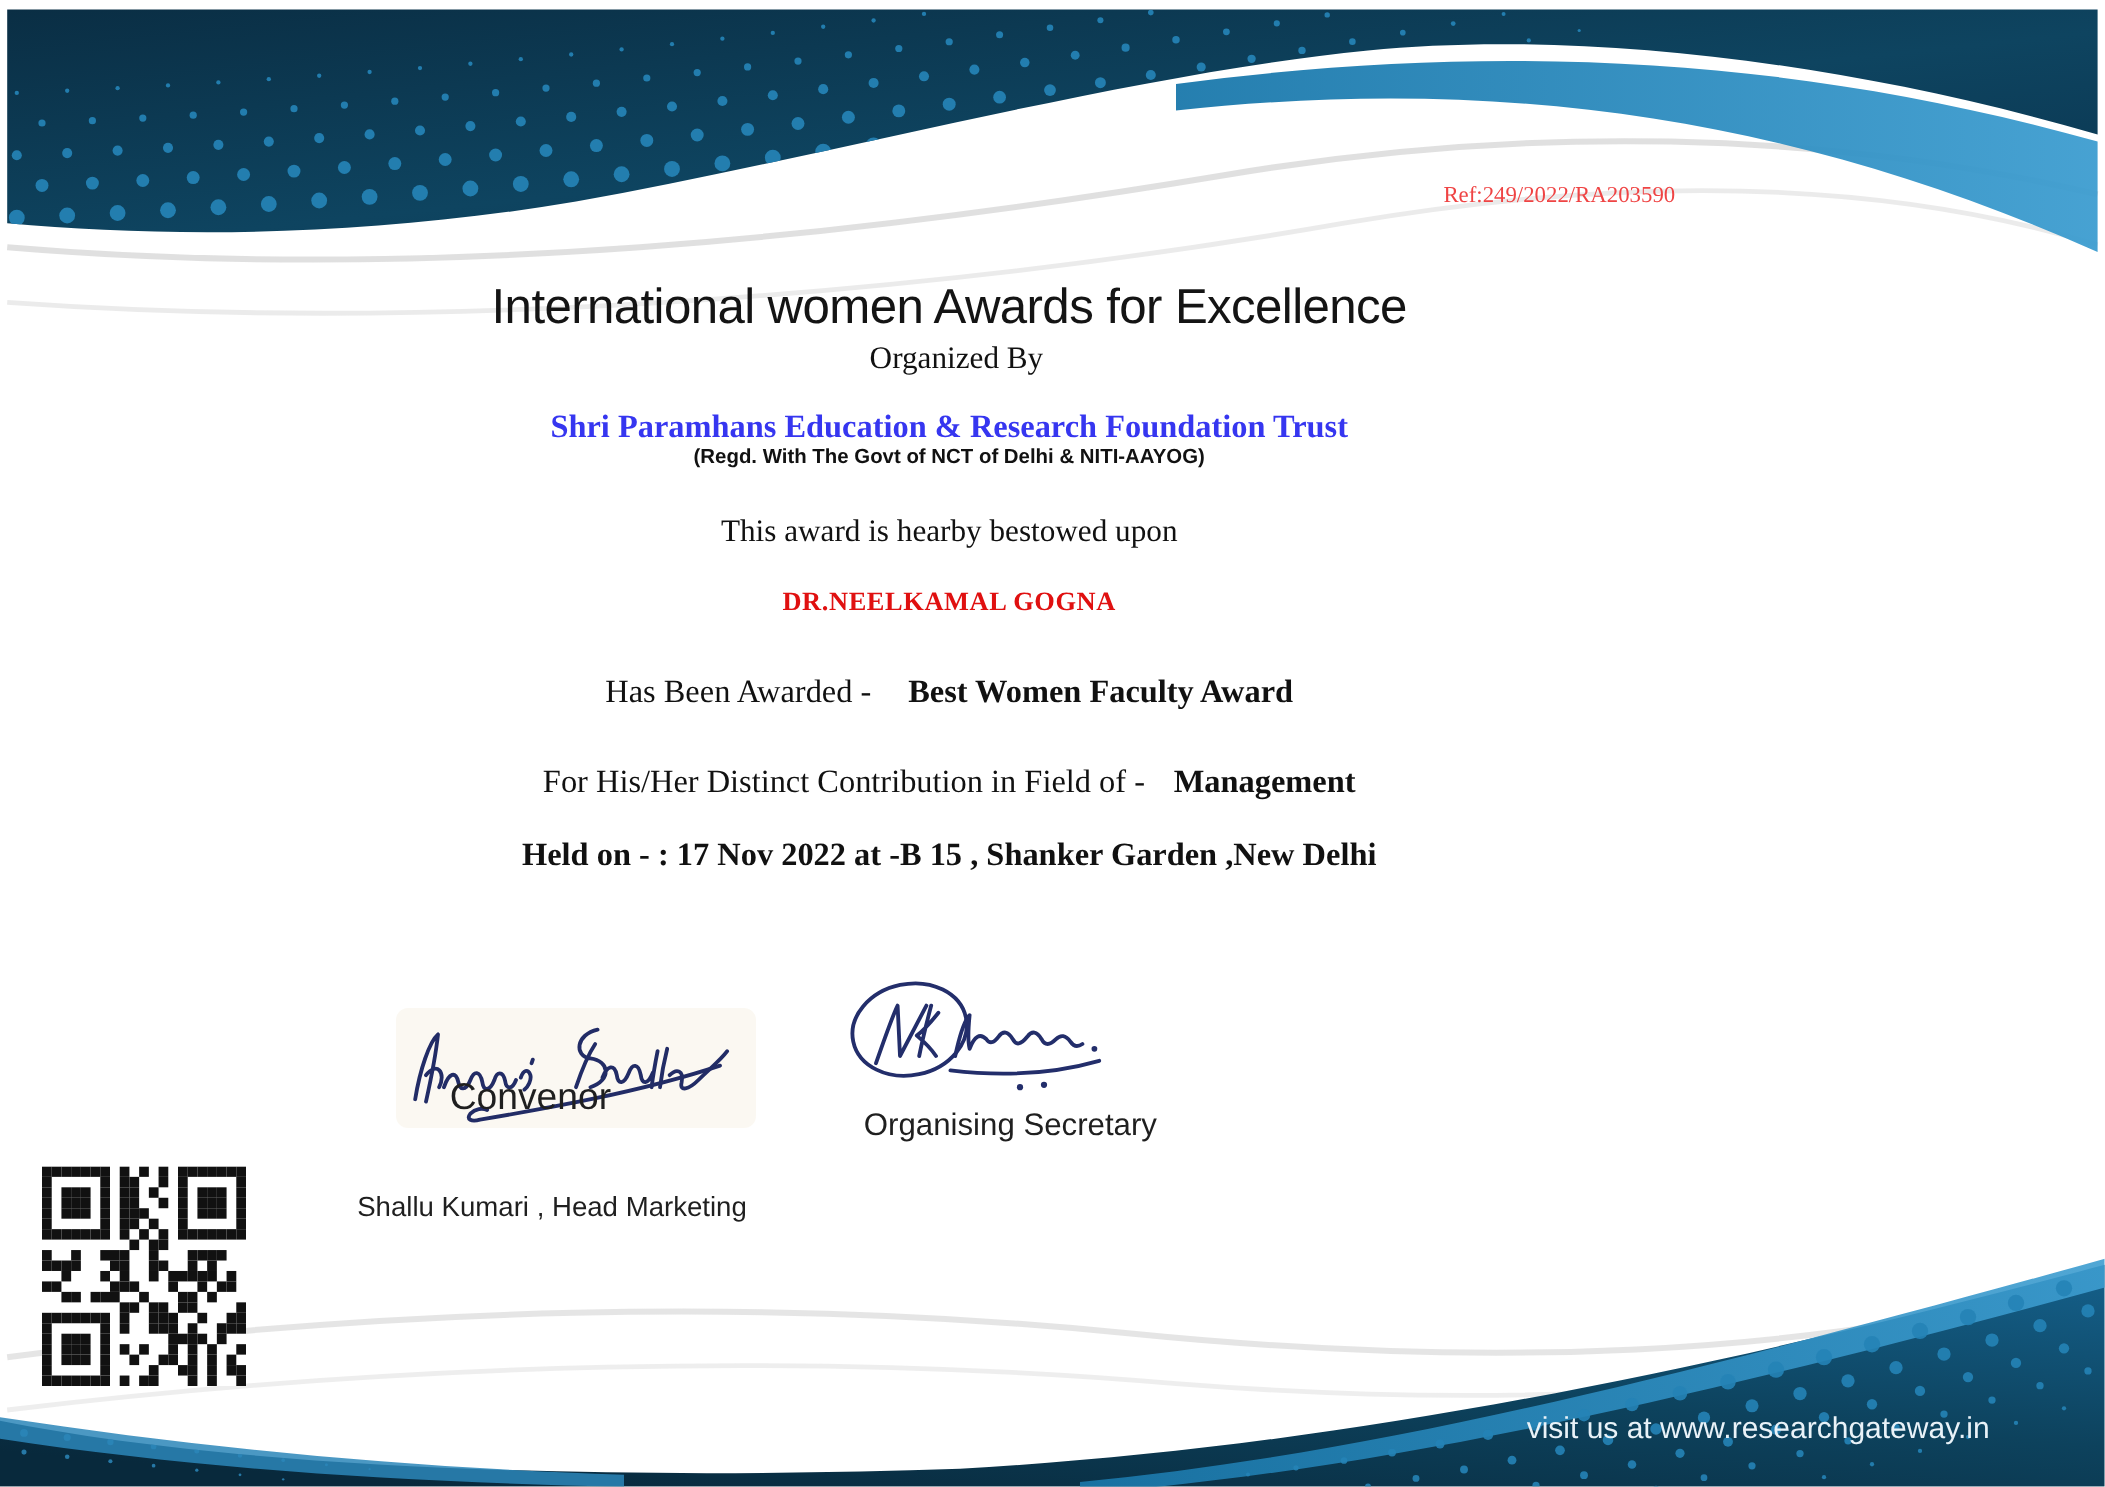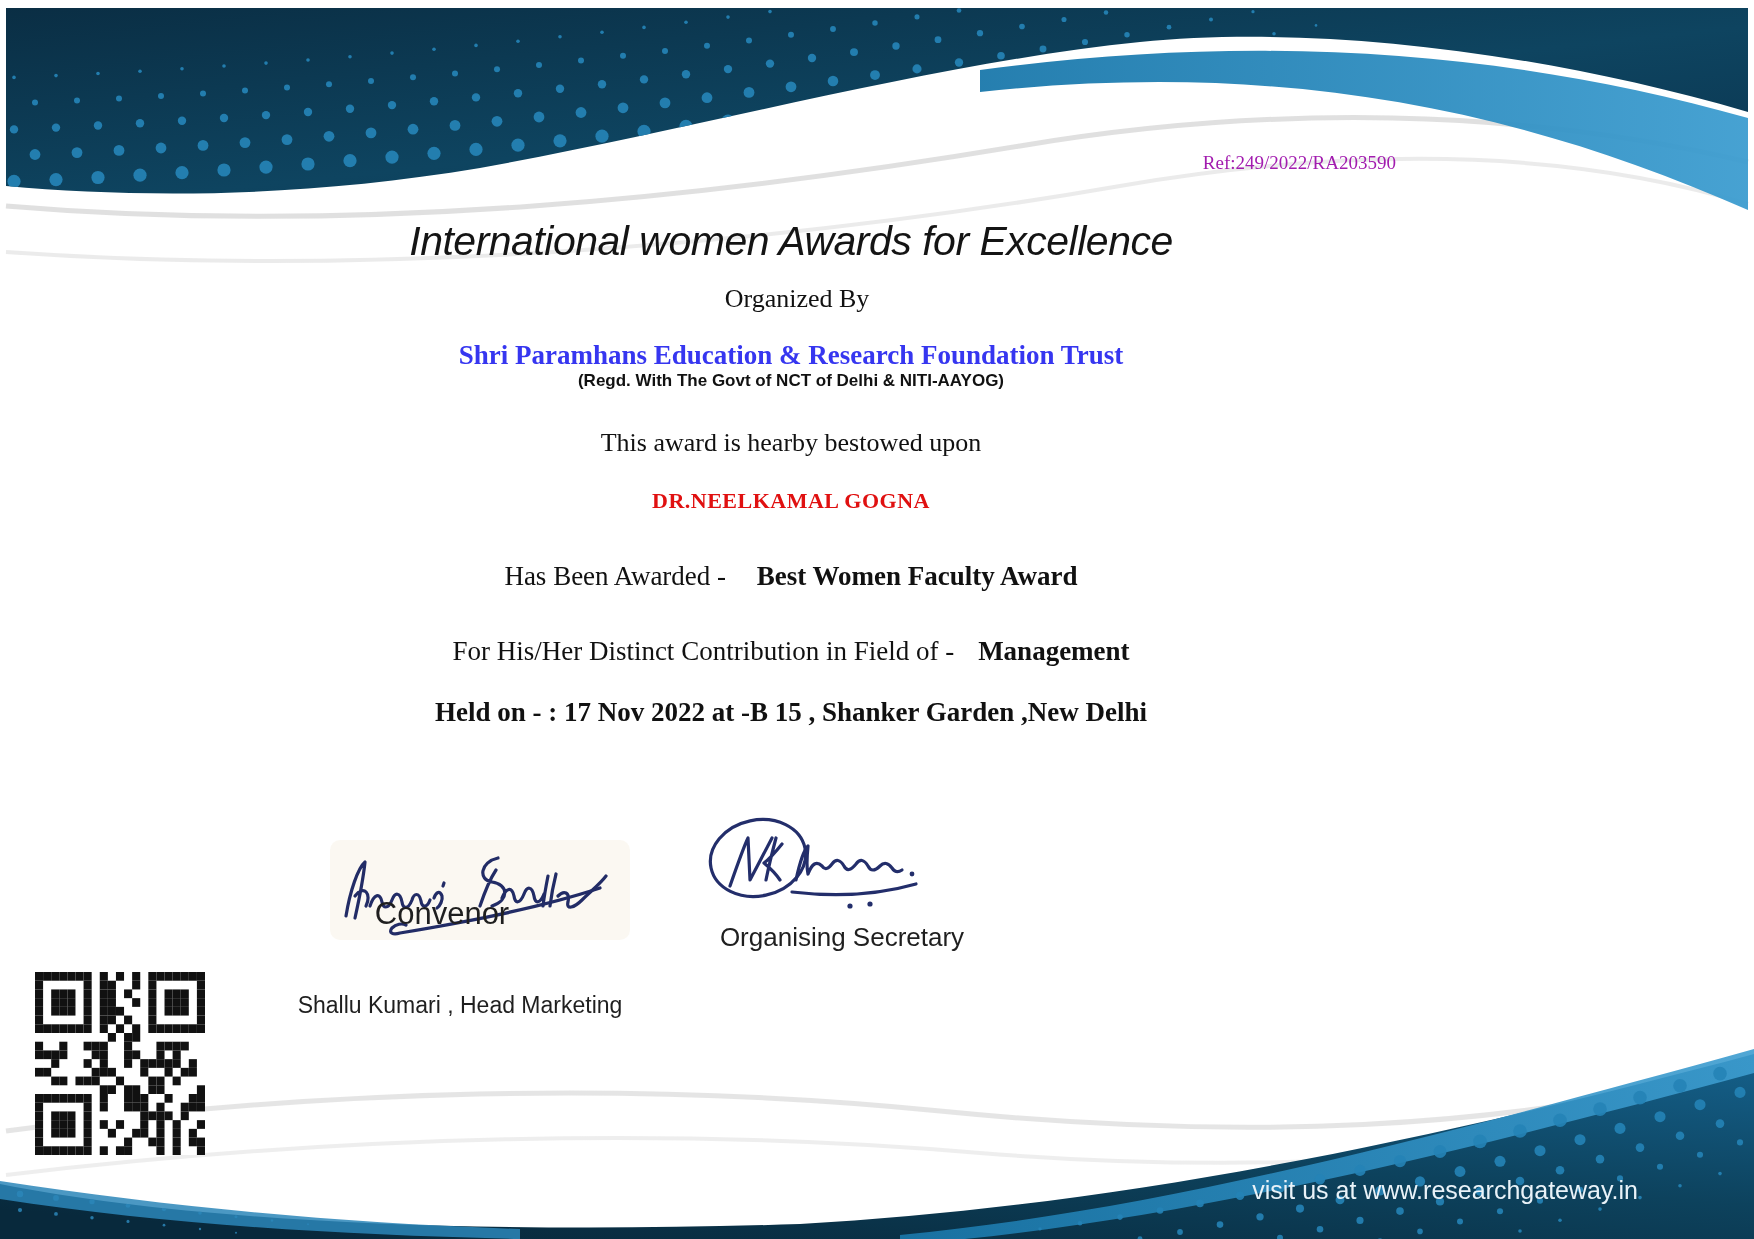--- a/index.html
+++ b/index.html
@@ -5,22 +5,22 @@
   html,body{margin:0;padding:0;}
   body{width:1754px;height:1239px;overflow:hidden;background:#ffffff;position:relative;
        font-family:"Liberation Serif", serif;}
   .abs{position:absolute;}
   svg{display:block;}
   
   #top-waves{top:0;left:0;z-index:0;}
   #bottom-waves{top:1039px;left:0;z-index:0;}
   
   .content-line{position:absolute;left:0;right:172px;text-align:center;color:#111;z-index:2;}
-  .ref-line{position:absolute;top:152px;right:358px;font-size:19px;color:#a21caf;z-index:2;margin-left:42px;}
-  .title{top:218px;font-family:"Liberation Sans",sans-serif;font-size:41px;letter-spacing:-0.5px;color:#141414;font-style:italic;}
+  .ref-line{position:absolute;top:152px;right:358px;font-size:19px;color:#ef4444;z-index:2;margin-left:42px;}
+  .title{top:232px;font-family:"Liberation Sans",sans-serif;font-size:41px;letter-spacing:-0.5px;color:#141414;}
   .organized{top:284px;font-size:26px;padding-left:12px;}
   .org-name{top:340px;font-size:27px;font-weight:bold;color:#3636f0;}
   .regd{top:371px;font-family:"Liberation Sans",sans-serif;font-size:17px;font-weight:bold;}
   .bestowed{top:428px;font-size:26px;}
   .recipient{top:488px;font-size:22px;font-weight:bold;color:#e01010;letter-spacing:.5px;}
   .awarded{top:561px;font-size:27px;}
   .field{top:636px;font-size:27px;}
   .heldon{top:697px;font-size:27px;font-weight:bold;}
   .b{font-weight:bold;margin-left:24px;}
   .gap{}
@@ -28,21 +28,21 @@
   .sig-tint{background:rgba(240,230,208,.28);border-radius:10px;z-index:1;}
   #sig-left{left:330px;top:836px;z-index:2;}
   #sig-right{left:700px;top:808px;z-index:2;}
   .sig-label{position:absolute;font-family:"Liberation Sans",sans-serif;color:#1f1f1f;text-align:center;z-index:2;}
   #convenor{left:332px;top:896px;width:220px;font-size:31px;}
   #convenor-detail{left:260px;top:992px;width:400px;font-size:23px;}
   #org-secretary{left:692px;top:922px;width:300px;font-size:26px;}
   
   #qr-wrap{left:35px;top:972px;z-index:2;background:#fff;}
   
-  #site-note{position:absolute;top:1176px;right:116px;z-index:2;
+  #site-note{position:absolute;top:1176px;right:96px;z-index:2;
      font-family:"Liberation Sans",sans-serif;font-size:25px;color:#e9f2f8;}
 </style>
 </head>
 <body>
 
 <svg id="top-waves" class="abs" width="1754" height="300" viewBox="0 0 1754 300">
   <defs>
     <linearGradient id="gTopDark" x1="0" y1="0" x2="1" y2="1">
       <stop offset="0" stop-color="#0a2e44"></stop>
         <stop offset="0.55" stop-color="#0e4460"></stop>

